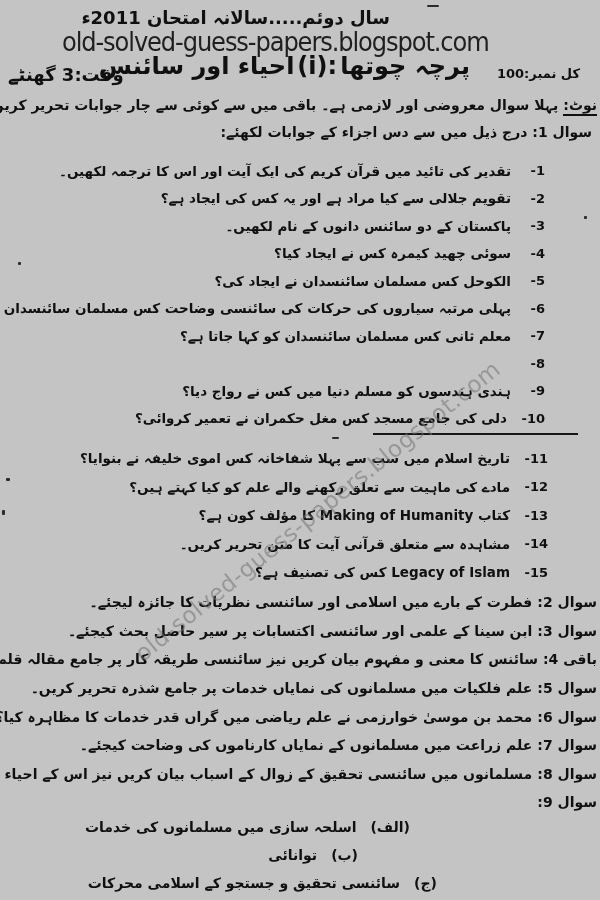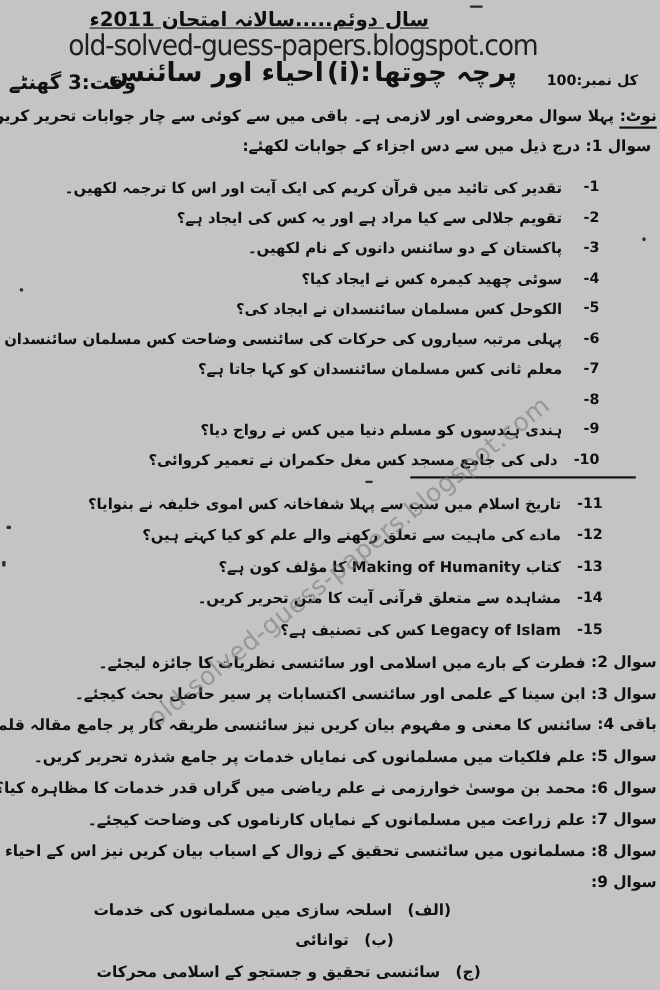--- a/index.html
+++ b/index.html
@@ -3,21 +3,21 @@
 <meta charset="utf-8">
 <style>
   html,body{margin:0;padding:0;}
   .page{
     position:relative;width:600px;height:900px;background:#c4c4c4;
     font-family:"DejaVu Sans",sans-serif;font-weight:bold;color:#101010;
     overflow:hidden;
   }
   .abs{position:absolute;white-space:nowrap;}
 
-  .session-line{top:7px;left:140px;width:250px;text-align:center;font-size:18px;direction:rtl;text-decoration:underline;}
+  .session-line{top:7px;left:140px;width:250px;text-align:center;font-size:18px;direction:rtl;}
   .wm-top{
     top:27px;left:62px;font-size:26px;font-weight:400;color:#1f1f1f;
     letter-spacing:-1.2px;transform:scaleX(.93);transform-origin:left center;
   }
   .paper-title{top:52px;left:110px;width:360px;text-align:center;font-size:24px;direction:rtl;}
   .paper-title .ltr{direction:ltr;unicode-bidi:isolate;margin:0 3px;}
   .marks{top:66px;right:20px;font-size:13px;direction:rtl;}
   .time{top:64px;left:8px;font-size:18px;direction:rtl;}
 
   .note-line{top:97px;right:3px;font-size:14px;direction:rtl;}

